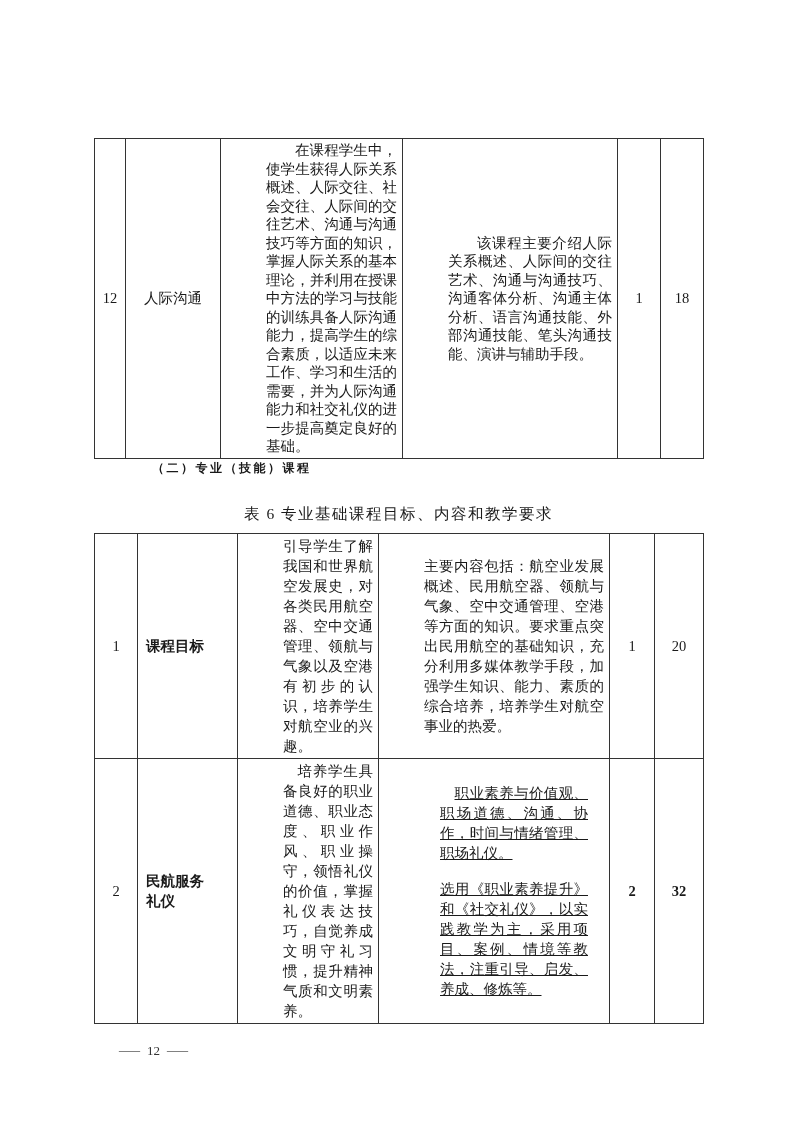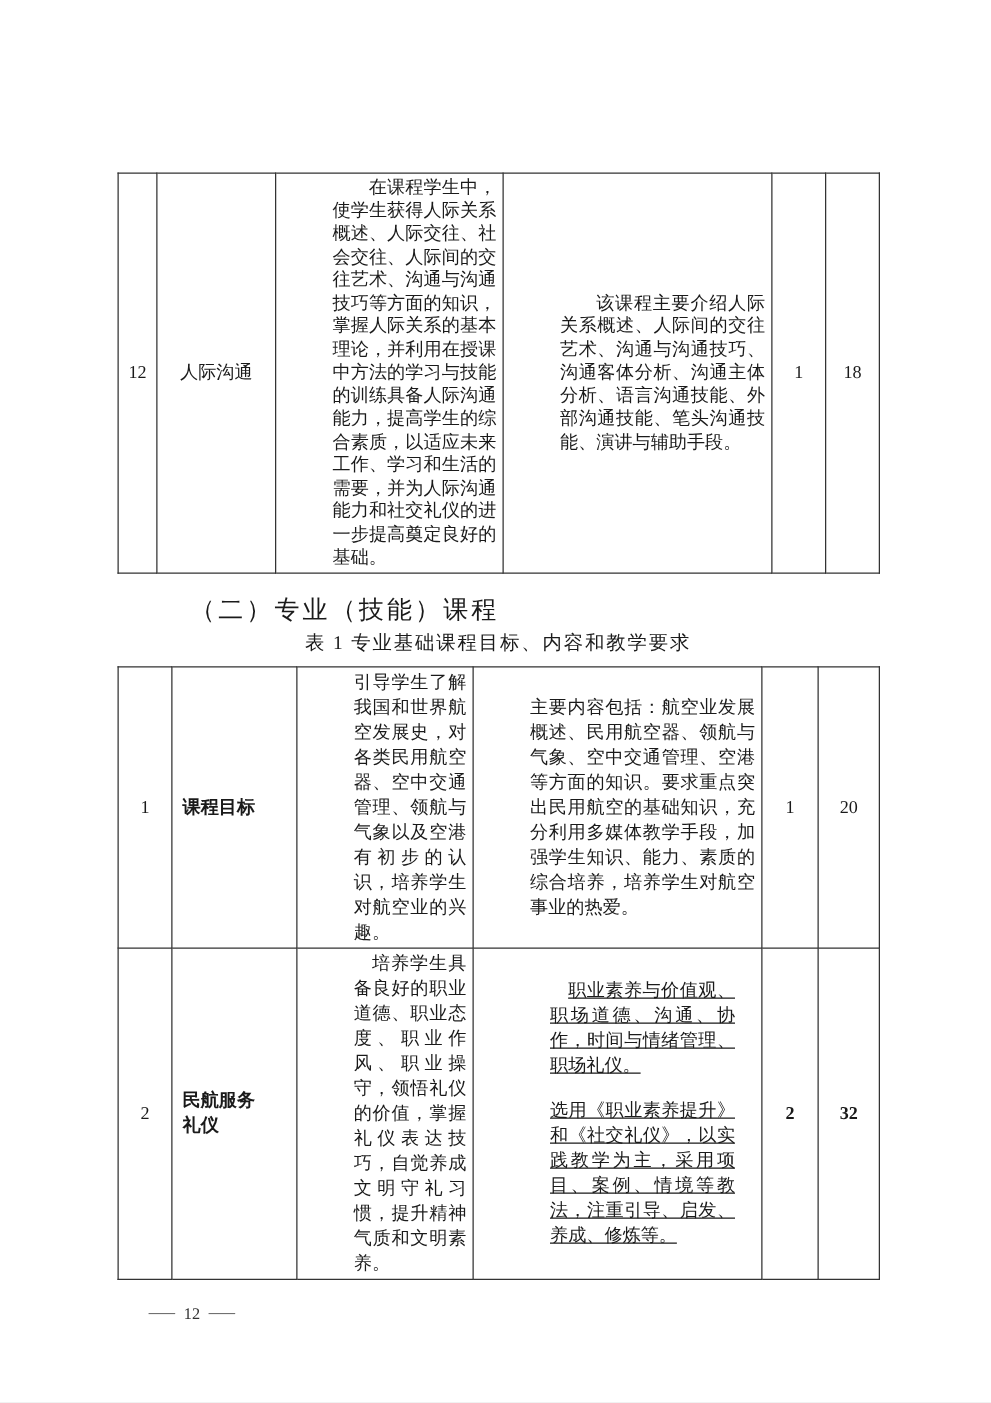--- a/index.html
+++ b/index.html
@@ -38,22 +38,22 @@
   .j{text-align:justify;text-justify:inter-ideograph;padding-left:45px;}
   .ind2{text-indent:2em;}
   .ind1{text-indent:1em;}
   .b{font-weight:bold;}
   .name-cell{padding-left:8px;}
   .name-wrap{display:inline-block;max-width:4.3em;font-weight:bold;}
   .narrow-head{display:inline-block;width:1.1em;word-break:break-all;}
   .cell-p{margin:16px;text-decoration:underline;}
   
   .section-heading{
-    position:absolute;left:152px;top:474px;
-    font-size:20px;font-weight:normal;letter-spacing:2.5px;
+    position:absolute;left:152px;top:460px;
+    font-size:12px;font-weight:bold;letter-spacing:2.5px;
   }
   .table-caption{
     position:absolute;left:94px;top:504px;width:609px;
     text-align:center;font-size:15.5px;letter-spacing:1.5px;
   }
   
   .footer{
     position:absolute;left:122px;top:1042px;
     display:flex;align-items:center;gap:10px;
     font-size:13px;color:#333;
@@ -81,21 +81,21 @@
       <td class="j ind2">在课程学生中，使学生获得人际关系概述、人际交往、社会交往、人际间的交往艺术、沟通与沟通技巧等方面的知识，掌握人际关系的基本理论，并利用在授课中方法的学习与技能的训练具备人际沟通能力，提高学生的综合素质，以适应未来工作、学习和生活的需要，并为人际沟通能力和社交礼仪的进一步提高奠定良好的基础。</td>
       <td class="j ind2">该课程主要介绍人际关系概述、人际间的交往艺术、沟通与沟通技巧、沟通客体分析、沟通主体分析、语言沟通技能、外部沟通技能、笔头沟通技能、演讲与辅助手段。</td>
       <td class="c">1</td>
       <td class="c">18</td>
     </tr>
   </tbody>
     </table>
 
   <div class="section-heading">（二）专业（技能）课程</div>
 
-  <div class="table-caption">表 1  专业基础课程目标、内容和教学要求</div>
+  <div class="table-caption">表 6  专业基础课程目标、内容和教学要求</div>
 
   <table class="tbl-basic">
     <colgroup>
       <col style="width:43px">
         <col style="width:100px">
         <col style="width:141px">
       <col style="width:231px">
         <col style="width:45px">
         <col style="width:49px">
     </colgroup>

